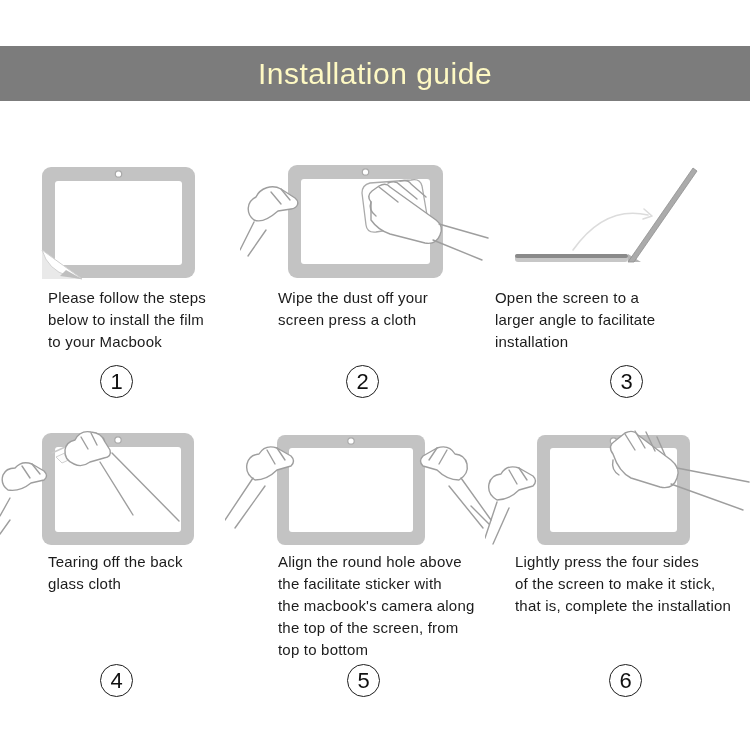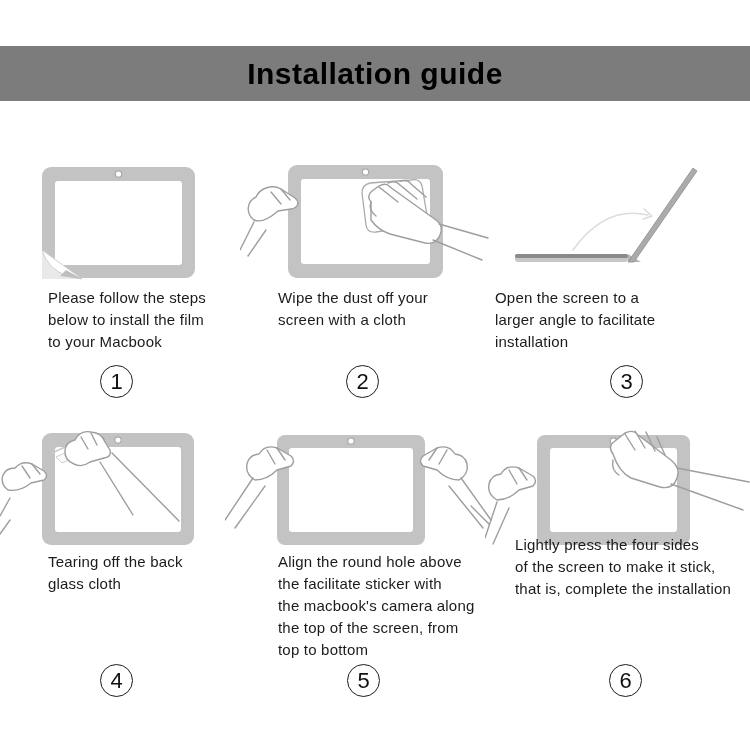--- a/index.html
+++ b/index.html
@@ -5,21 +5,21 @@
   html,body{margin:0;padding:0;}
   body{
     width:750px;height:750px;position:relative;background:#ffffff;
     font-family:"Liberation Sans","DejaVu Sans",sans-serif;overflow:hidden;
   }
   .banner{
     position:absolute;left:0;top:46px;width:750px;height:55px;
     background:#7c7c7c;display:flex;align-items:center;justify-content:center;
   }
   .banner-title{
-    color:#000000;font-size:30px;letter-spacing:0.5px;font-weight:700;
+    color:#fef9c3;font-size:30px;letter-spacing:0.5px;font-weight:400;
   }
   .illus{position:absolute;}
   .caption{
     position:absolute;white-space:pre-line;font-size:15px;line-height:22px;
     color:#1b1b1b;letter-spacing:0.2px;
   }
   .numbadge{
     position:absolute;width:33px;height:33px;border:1.6px solid #1d1d1d;
     border-radius:50%;box-sizing:border-box;display:flex;align-items:center;
     justify-content:center;font-size:22px;color:#111;background:#fff;
@@ -127,32 +127,32 @@
     <path class="ln" d="M140,14 L150,30 M150,11 L160,28 M161,12 L170,31 M172,17 L180,35"></path>
     <path class="ln" d="M128,40 Q126,50 134,55"></path>
     <path class="ln" d="M192,48 L264,62 M186,64 L258,90"></path>
   </g>
 </svg>
 
 <div class="caption" style="left:48px;top:287px;width:180px">Please follow the steps
 below to install the film
 to your Macbook</div>
 <div class="caption" style="left:278px;top:287px;width:190px">Wipe the dust off your
-screen with a cloth</div>
+screen press a cloth</div>
 <div class="caption" style="left:495px;top:287px;width:205px">Open the screen to a
 larger angle to facilitate
 installation</div>
 <div class="caption" style="left:48px;top:551px;width:190px">Tearing off the back
 glass cloth</div>
 <div class="caption" style="left:278px;top:551px;width:210px">Align the round hole above
 the facilitate sticker with
 the macbook's camera along
 the top of the screen, from
 top to bottom</div>
-<div class="caption" style="left:515px;top:534px;width:235px">Lightly press the four sides
+<div class="caption" style="left:515px;top:551px;width:235px">Lightly press the four sides
 of the screen to make it stick,
 that is, complete the installation</div>
 
 <div class="numbadge" style="left:100px;top:365px">1</div>
 <div class="numbadge" style="left:346px;top:365px">2</div>
 <div class="numbadge" style="left:610px;top:365px">3</div>
 <div class="numbadge" style="left:100px;top:664px">4</div>
 <div class="numbadge" style="left:347px;top:664px">5</div>
 <div class="numbadge" style="left:609px;top:664px">6</div>
 

